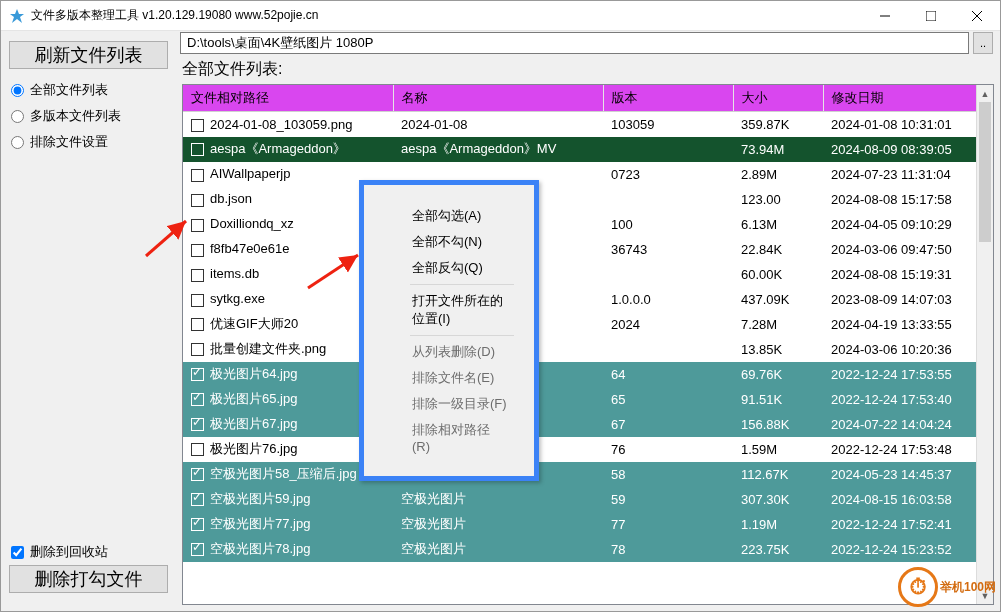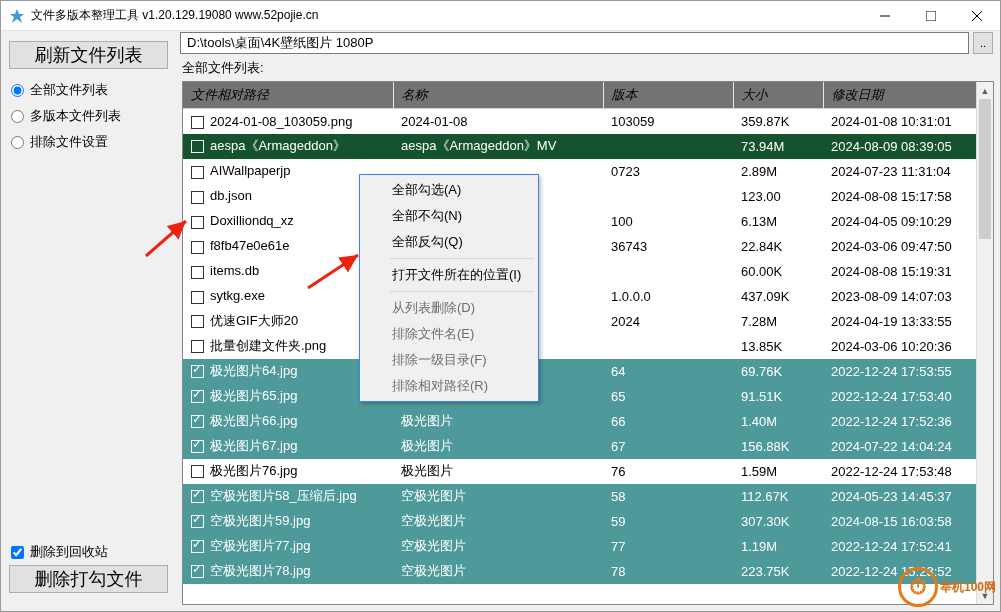--- a/index.html
+++ b/index.html
@@ -14,35 +14,35 @@
 .main { flex: 1; display: flex; overflow: hidden; }
 .sidebar { width: 175px; background: #f0f0f0; padding: 10px 8px; display: flex; flex-direction: column; }
 .sidebar button { height: 28px; margin-bottom: 8px; background: #e1e1e1; border: 1px solid #adadad; font-family: inherit; font-size: 18px; }
 .sidebar label { display: flex; align-items: center; height: 26px; font-size: 13px; padding-left: 2px; }
 .sidebar label input { margin-right: 6px; }
 .sidebar .spacer { flex: 1; }
 .content { flex: 1; background: #f0f0f0; display: flex; flex-direction: column; overflow: hidden; }
 .pathbar { height: 24px; display: flex; align-items: center; padding: 3px 7px 3px 4px; gap: 4px; }
 .pathbar input { flex: 1; height: 22px; padding: 2px 6px; border: 1px solid #7a7a7a; background: #fff; font-family: inherit; font-size: 13px; }
 .dots-btn { width: 20px; height: 22px; background: #e1e1e1; border: 1px solid #adadad; font-size: 11px; }
-.list-label { padding: 4px 6px 2px 6px; font-size: 13px; }
+.list-label { padding: 4px 6px 2px 6px; font-size: 16px; }
 .table-wrap { flex: 1; margin: 2px 6px 6px 6px; border: 1px solid #828790; background: #fff; overflow: hidden; position: relative; }
 .table { width: 100%; border-collapse: collapse; table-layout: fixed; }
-.table th { text-align: left; font-weight: normal; background: #737373; border-right: 1px solid #e5e5e5; border-bottom: 1px solid #d0d0d0; padding: 4px 8px; height: 26px; font-size: 13px; font-style: italic; }
+.table th { text-align: left; font-weight: normal; background: #d946ef; border-right: 1px solid #e5e5e5; border-bottom: 1px solid #d0d0d0; padding: 4px 8px; height: 26px; font-size: 13px; }
 .table td { padding: 3px 8px; height: 25px; font-size: 13px; white-space: nowrap; overflow: hidden; text-overflow: clip; }
 .table tr.row-sel td { background: #14532d; color: #fff; }
 .table tr.row-hl td { background: #4e9a9a; color: #fff; }
 .chk { display: inline-block; width: 13px; height: 13px; border: 1px solid #333; vertical-align: middle; margin-right: 6px; background: #fff; position: relative; }
 .chk.checked::after { content: "✓"; position: absolute; top: -4px; left: 0; font-size: 12px; color: #000; }
 tr.row-sel .chk, tr.row-hl .chk { border-color: #fff; background: transparent; }
 tr.row-hl .chk.checked::after { color: #fff; }
 .scrollbar-v { position: absolute; right: 0; top: 0; bottom: 0; width: 17px; background: #f0f0f0; border-left: 1px solid #dcdcdc; }
 .scroll-arrow { height: 17px; display: flex; align-items: center; justify-content: center; font-size: 9px; color: #606060; }
 .scroll-thumb { position: absolute; left: 2px; right: 2px; top: 17px; height: 140px; background: #cdcdcd; }
-.ctx-menu { position: absolute; left: 358px; top: 173px; width: 180px; background: #f0f0f0; border: 1px solid #3b82f6; box-shadow: 2px 2px 4px rgba(0,0,0,.25); z-index: 10; padding: 2px; }
+.ctx-menu { position: absolute; left: 358px; top: 179px; width: 180px; background: #f0f0f0; border: 5px solid #3b82f6; box-shadow: 2px 2px 4px rgba(0,0,0,.25); z-index: 10; padding: 18px; }
 .ctx-item { padding: 4px 8px 4px 30px; font-size: 13px; }
 .ctx-item.disabled { color: #6d6d6d; }
 .ctx-sep { height: 1px; background: #d7d7d7; margin: 3px 2px 3px 28px; }
 .arrow-red { position: absolute; z-index: 20; pointer-events: none; }
 .watermark { position: absolute; right: 4px; bottom: 4px; z-index: 30; display: flex; align-items: center; gap: 2px; pointer-events: none; }
 .watermark .circ { width: 40px; height: 40px; border-radius: 50%; border: 3px solid #e67817; display: flex; align-items: center; justify-content: center; font-size: 22px; color: #e67817; font-weight: bold; }
 .watermark .wtxt { font-size: 12px; color: #d36b0f; line-height: 14px; text-align: center; font-weight: bold; }
 </style>
 </head>
 <body>
@@ -197,27 +197,20 @@
                 <td>2022-12-24 17:53:55</td>
               </tr>
               <tr class="row-hl">
                 <td><span class="chk checked"></span><span>极光图片65.jpg</span></td>
                 <td>极光图片</td>
                 <td>65</td>
                 <td>91.51K</td>
                 <td>2022-12-24 17:53:40</td>
               </tr>
               <tr class="row-hl">
-                <td><span class="chk checked"></span><span>极光图片66.jpg</span></td>
-                <td>极光图片</td>
-                <td>66</td>
-                <td>1.40M</td>
-                <td>2022-12-24 17:52:36</td>
-              </tr>
-              <tr class="row-hl">
                 <td><span class="chk checked"></span><span>极光图片67.jpg</span></td>
                 <td>极光图片</td>
                 <td>67</td>
                 <td>156.88K</td>
                 <td>2024-07-22 14:04:24</td>
               </tr>
               <tr>
                 <td><span class="chk"></span><span>极光图片76.jpg</span></td>
                 <td>极光图片</td>
                 <td>76</td>

